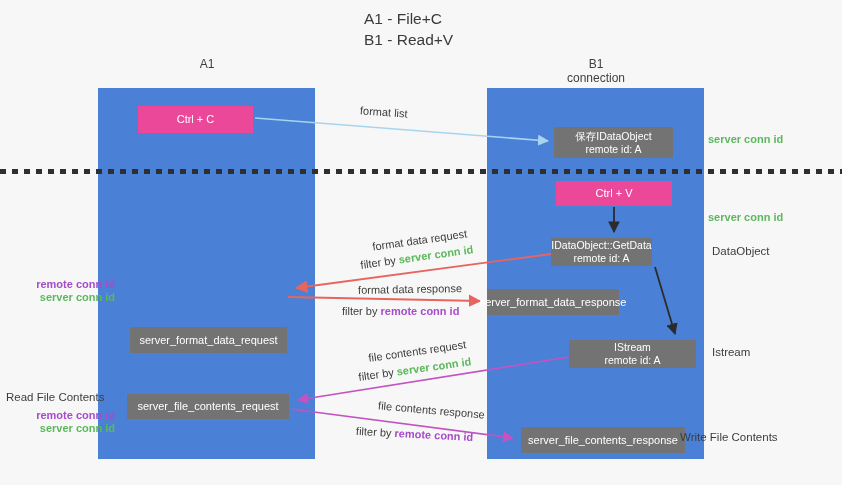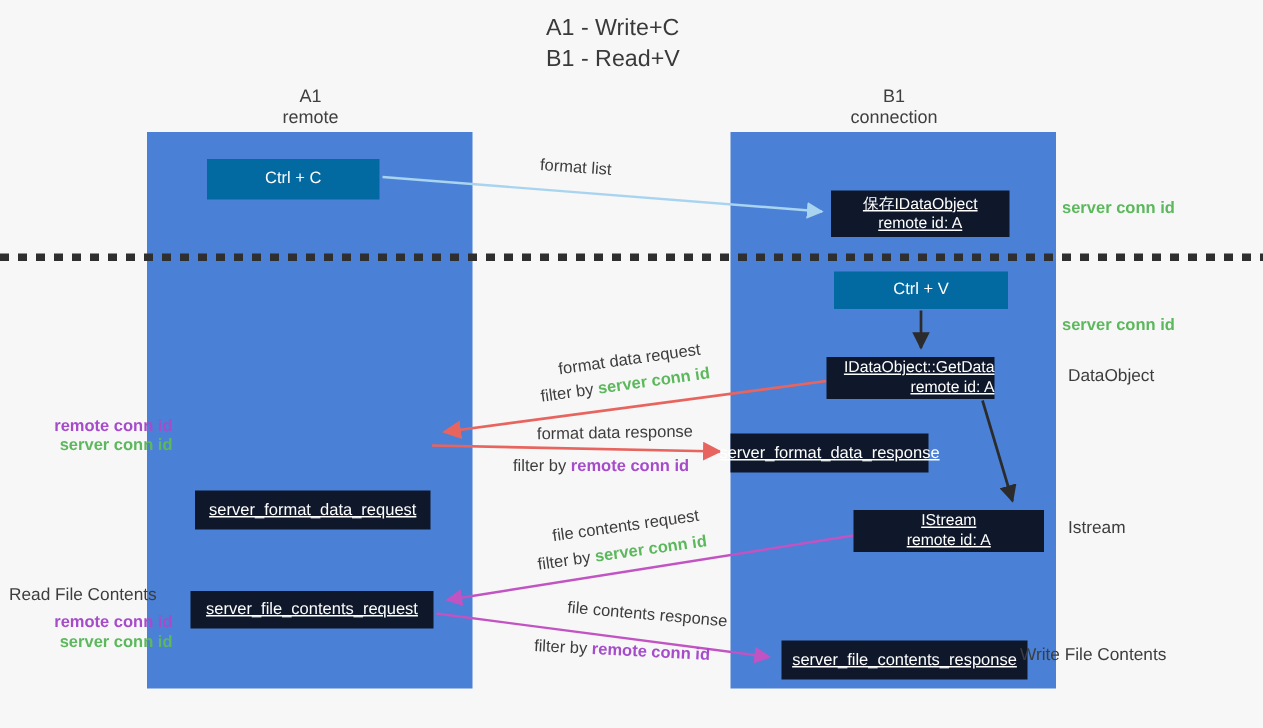--- a/index.html
+++ b/index.html
@@ -29,28 +29,28 @@
   .dotted-line {
     left:0; top:169px; width:842px; height:5px;
     background:repeating-linear-gradient(to right,#2f2f2f 0 6px,transparent 6px 12px);
   }
 
   
   .node {
     display:flex; flex-direction:column; align-items:center; justify-content:center;
     color:#fff; text-align:center; font-size:11px; line-height:13px;
   }
-  .node.green  { background:#0369a1; }
-  .node.orange { background:#0f172a;text-decoration:underline; }
+  .node.green  { background:#ec4899; }
+  .node.orange { background:#737373; }
   .node.small  { font-size:10.5px; }
 
   .n-ctrl-c   { left:138px; top:106px; width:115px; height:27px; }
   .n-save-ido { left:554px; top:127px; width:119px; height:31px; }
   .n-ctrl-v   { left:556px; top:181px; width:116px; height:25px; }
-  .n-getdata  { left:551px; top:238px; width:112px; height:28px;align-items:flex-end; }
+  .n-getdata  { left:551px; top:238px; width:101px; height:28px; }
   .n-fmt-req  { left:130px; top:279px; width:157px; height:26px;margin-top:48px; }
   .n-fmt-res  { left:487px; top:289px; width:132px; height:26px;justify-content:center; }
   .n-istream  { left:569px; top:340px; width:127px; height:28px; }
   .n-file-req { left:127px; top:394px; width:162px; height:25px; }
   .n-file-res { left:521px; top:427px; width:164px; height:26px; }
 
   
   .green-id  { color:#5cb85c; font-weight:bold; font-size:11px; }
   .purple-id { color:#a64ccb; font-weight:bold; font-size:11px; }
   .gray-label{ color:#3d3d3d; font-size:11.5px; }
@@ -78,27 +78,26 @@
   .al-fbs2 { left:358px; top:363px; transform:rotate(-8deg); }
   .al-fcres{ left:378px; top:404px; transform:rotate(5deg); }
   .al-fbr2 { left:356px; top:428px; transform:rotate(3deg); }
 
   svg.overlay { position:absolute; left:0; top:0; pointer-events:none; }
 </style>
 </head>
 <body>
 
 <div class="abs title">
-  <div>A1 - Write+C</div>
+  <div>A1 - File+C</div>
   <div>B1 - Read+V</div>
 </div>
 
 <div class="abs lane-header lane-header-a">
   <div>A1</div>
-  <div>remote</div>
 </div>
 <div class="abs lane-header lane-header-b">
   <div>B1</div>
   <div>connection</div>
 </div>
 
 <div class="abs lane lane-a"></div>
 <div class="abs lane lane-b"></div>
 
 <div class="abs dotted-line"></div>

